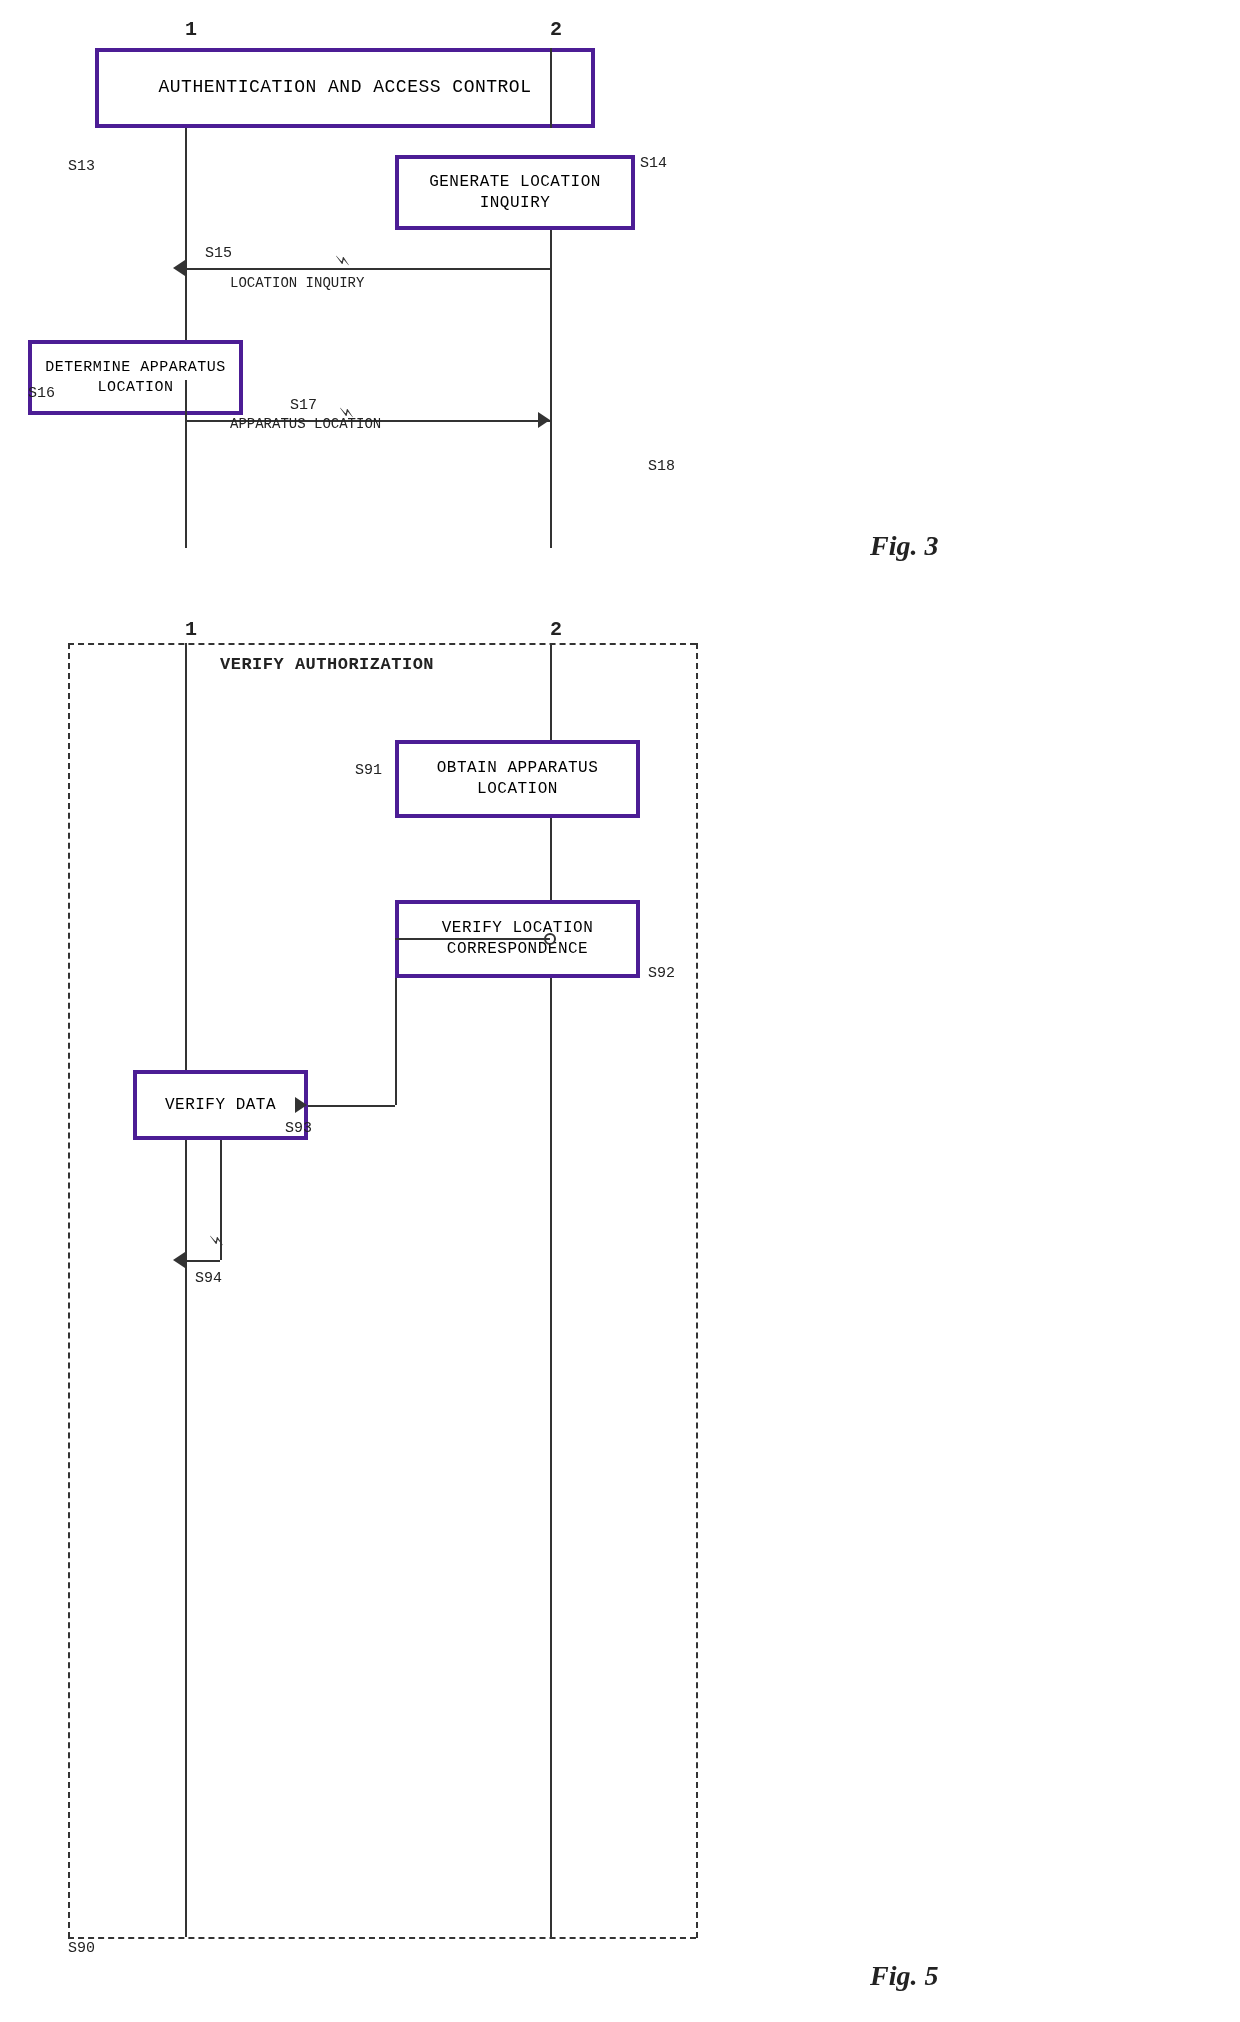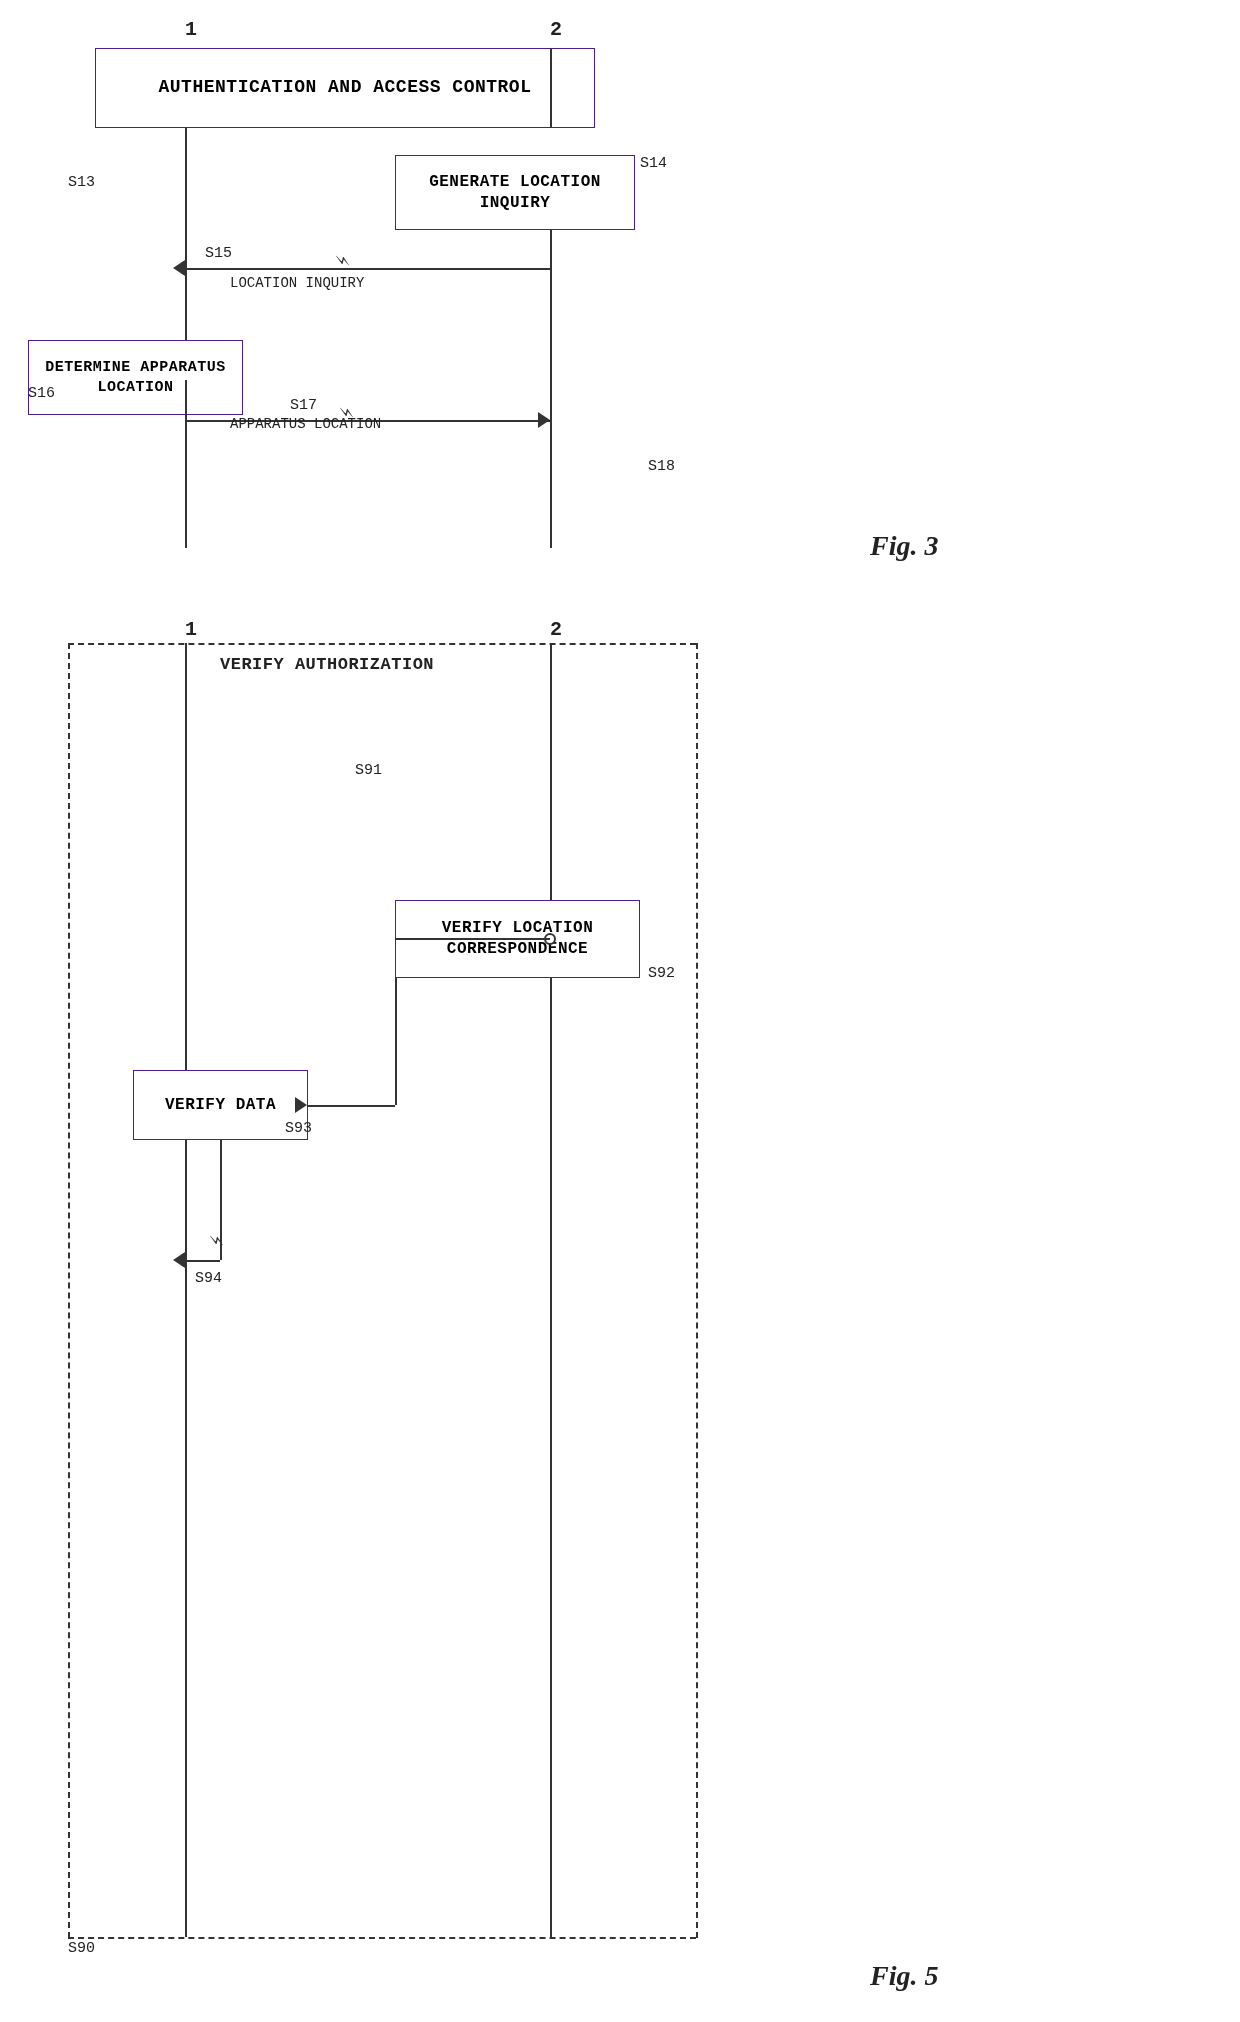--- a/index.html
+++ b/index.html
@@ -15,28 +15,28 @@
     .diagram-container {
       position: relative;
       width: 1240px;
       height: 2022px;
       background: #fff;
     }
 
     
     .box {
       position: absolute;
-      border: 1px solid #4c1d95;
+      border: 4px solid #4c1d95;
       background: #fff;
       display: flex;
       align-items: center;
       justify-content: center;
       text-align: center;
       font-size: 17px;
-      font-weight: bold;
+      font-weight: normal;
       line-height: 1.3;
       letter-spacing: 0.5px;
     }
 
     .label {
       position: absolute;
       font-size: 15px;
       font-weight: normal;
       color: #222;
     }
@@ -128,21 +128,21 @@
   <div class="box" style="left: 95px; top: 48px; width: 500px; height: 80px; font-size: 18px;">
     <span>AUTHENTICATION AND
 ACCESS CONTROL</span>
   </div>
 
   <div class="vline" style="left: 185px; top: 128px; height: 420px;"></div>
 
   <div class="vline" style="left: 550px; top: 48px; height: 80px;"></div>
   <div class="vline" style="left: 550px; top: 175px; height: 373px;"></div>
 
-  <div class="label" style="left: 68px; top: 158px; font-size: 15px; margin-top: 16px;">S13</div>
+  <div class="label" style="left: 68px; top: 158px; font-size: 15px;">S13</div>
 
   <div class="box" style="left: 395px; top: 155px; width: 240px; height: 75px; font-size: 16px;">
     <span>GENERATE
 LOCATION INQUIRY</span>
   </div>
 
   <div class="label" style="left: 640px; top: 155px; font-size: 15px;">S14</div>
 
   <div class="hline" style="left: 185px; top: 268px; width: 365px;"></div>
 
@@ -191,20 +191,24 @@
   <div class="dashed-vline" style="left: 68px; top: 643px; height: 1295px;"></div>
 
   <div class="dashed-vline" style="left: 696px; top: 643px; height: 1295px;"></div>
 
   <div class="dashed-hline" style="left: 68px; top: 1937px; width: 628px;"></div>
 
   <div class="vline" style="left: 185px; top: 643px; height: 1294px;"></div>
 
   <div class="vline" style="left: 550px; top: 643px; height: 1294px;"></div>
 
+  <div class="box" style="left: 395px; top: 740px; width: 245px; height: 78px; font-size: 16px;">
+    <span>OBTAIN
+APPARATUS LOCATION</span>
+  </div>
 
   <div class="label" style="left: 355px; top: 762px; font-size: 15px;">S91</div>
 
   <div class="box" style="left: 395px; top: 900px; width: 245px; height: 78px; font-size: 16px; justify-content: flex-end;">
     <span>VERIFY LOCATION
 CORRESPONDENCE</span>
   </div>
 
   <div class="label" style="left: 648px; top: 965px; font-size: 15px;">S92</div>
 

